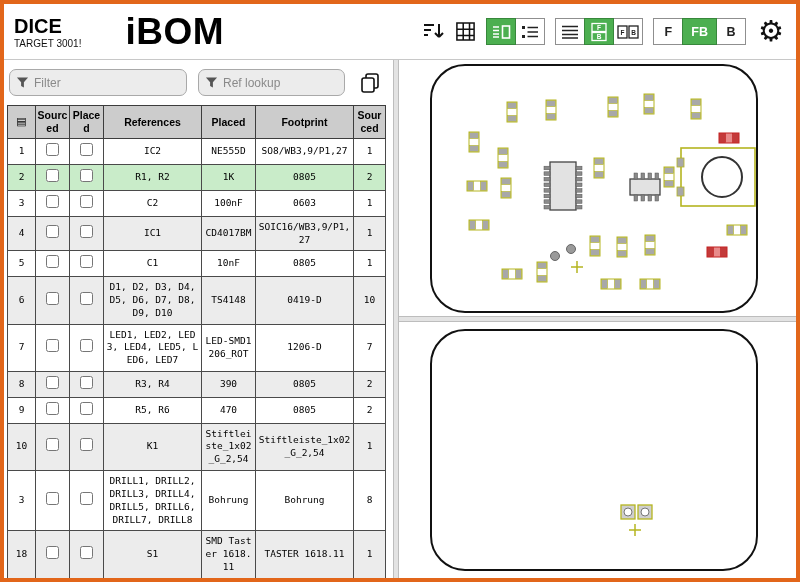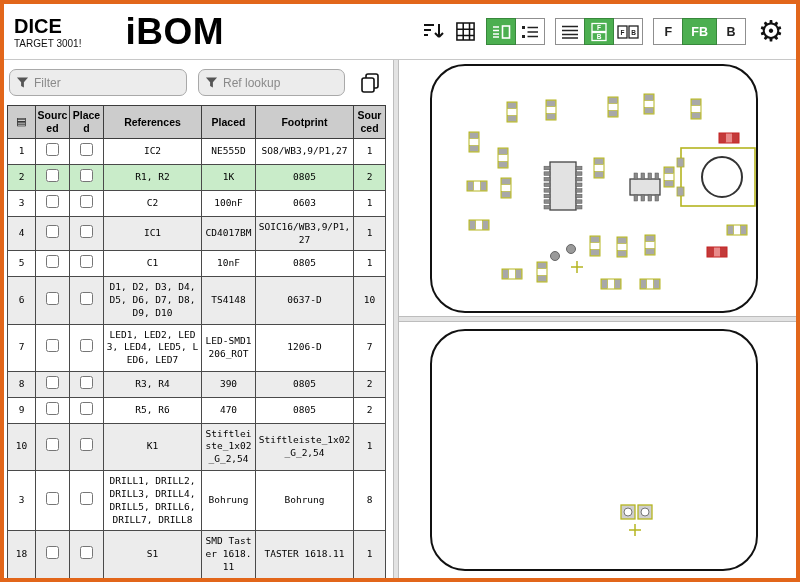--- a/index.html
+++ b/index.html
@@ -215,21 +215,21 @@
               <td class="c-val">10nF</td>
               <td class="c-fp">0805</td>
               <td class="c-qty">1</td>
             </tr>
             <tr class="even">
               <td class="c-num">6</td>
               <td class="c-cb"><input type="checkbox" style=""></td>
               <td class="c-cb"><input type="checkbox" style=""></td>
               <td class="c-ref">D1, D2, D3, D4, D5, D6, D7, D8, D9, D10</td>
               <td class="c-val">TS4148</td>
-              <td class="c-fp">0637-D</td>
+              <td class="c-fp">0419-D</td>
               <td class="c-qty">10</td>
             </tr>
             <tr class="">
               <td class="c-num">7</td>
               <td class="c-cb"><input type="checkbox" style=""></td>
               <td class="c-cb"><input type="checkbox" style=""></td>
               <td class="c-ref">LED1, LED2, LED3, LED4, LED5, LED6, LED7</td>
               <td class="c-val">LED-SMD1206_ROT</td>
               <td class="c-fp">1206-D</td>
               <td class="c-qty">7</td>

